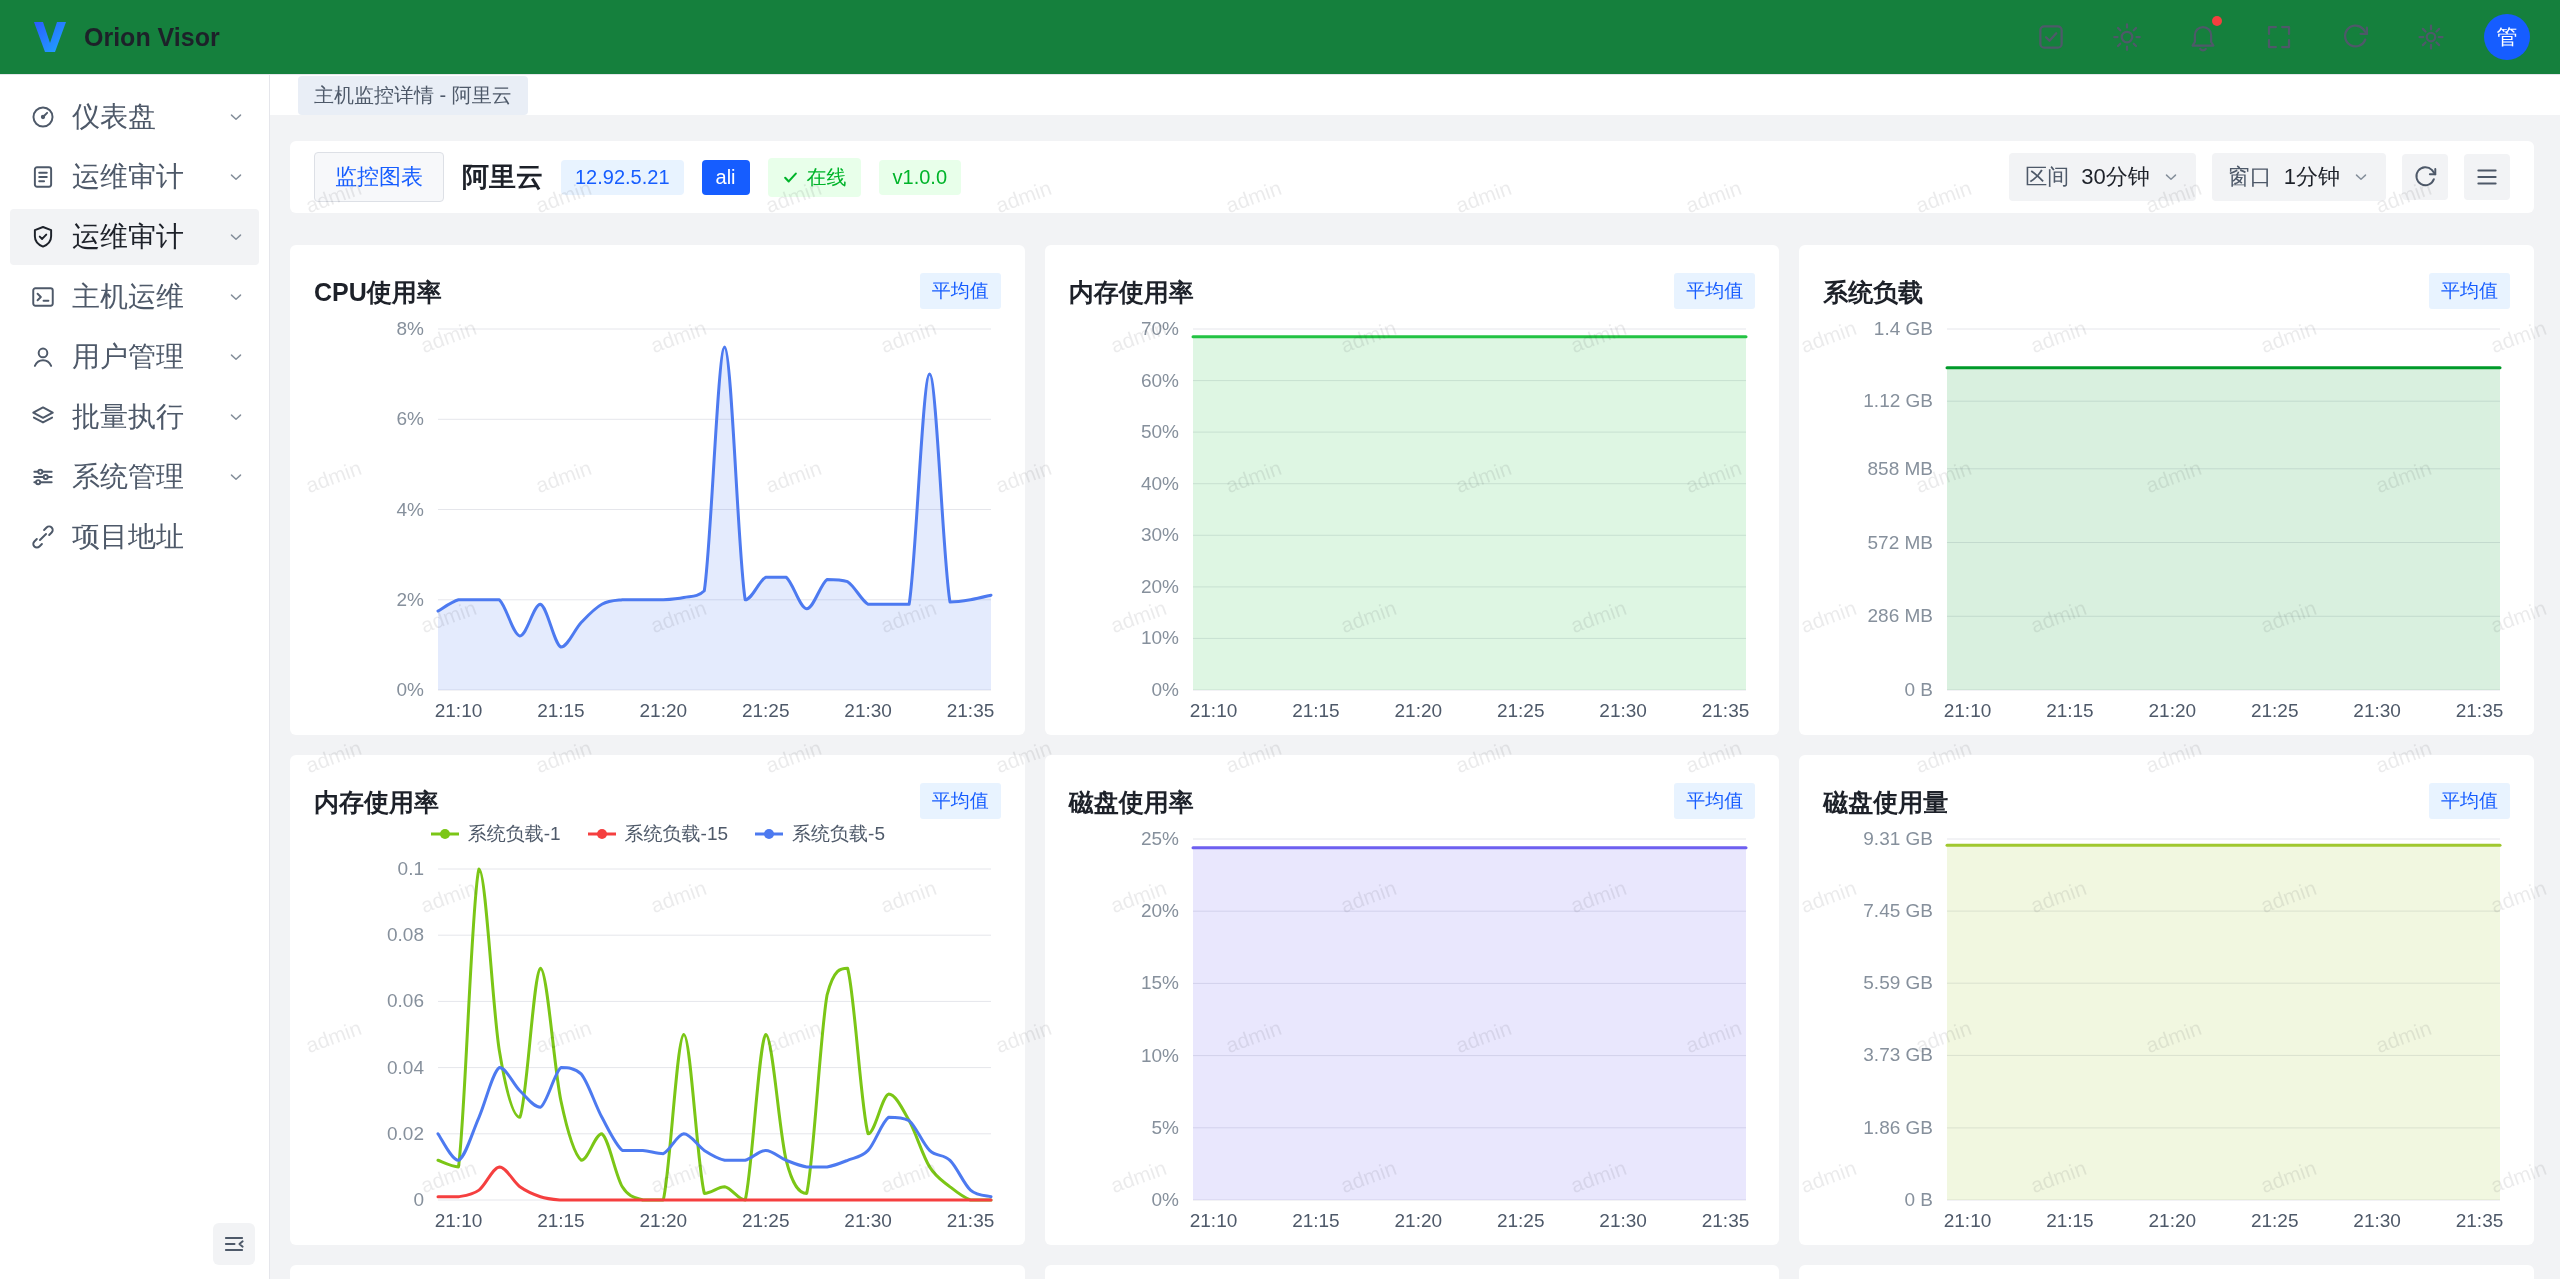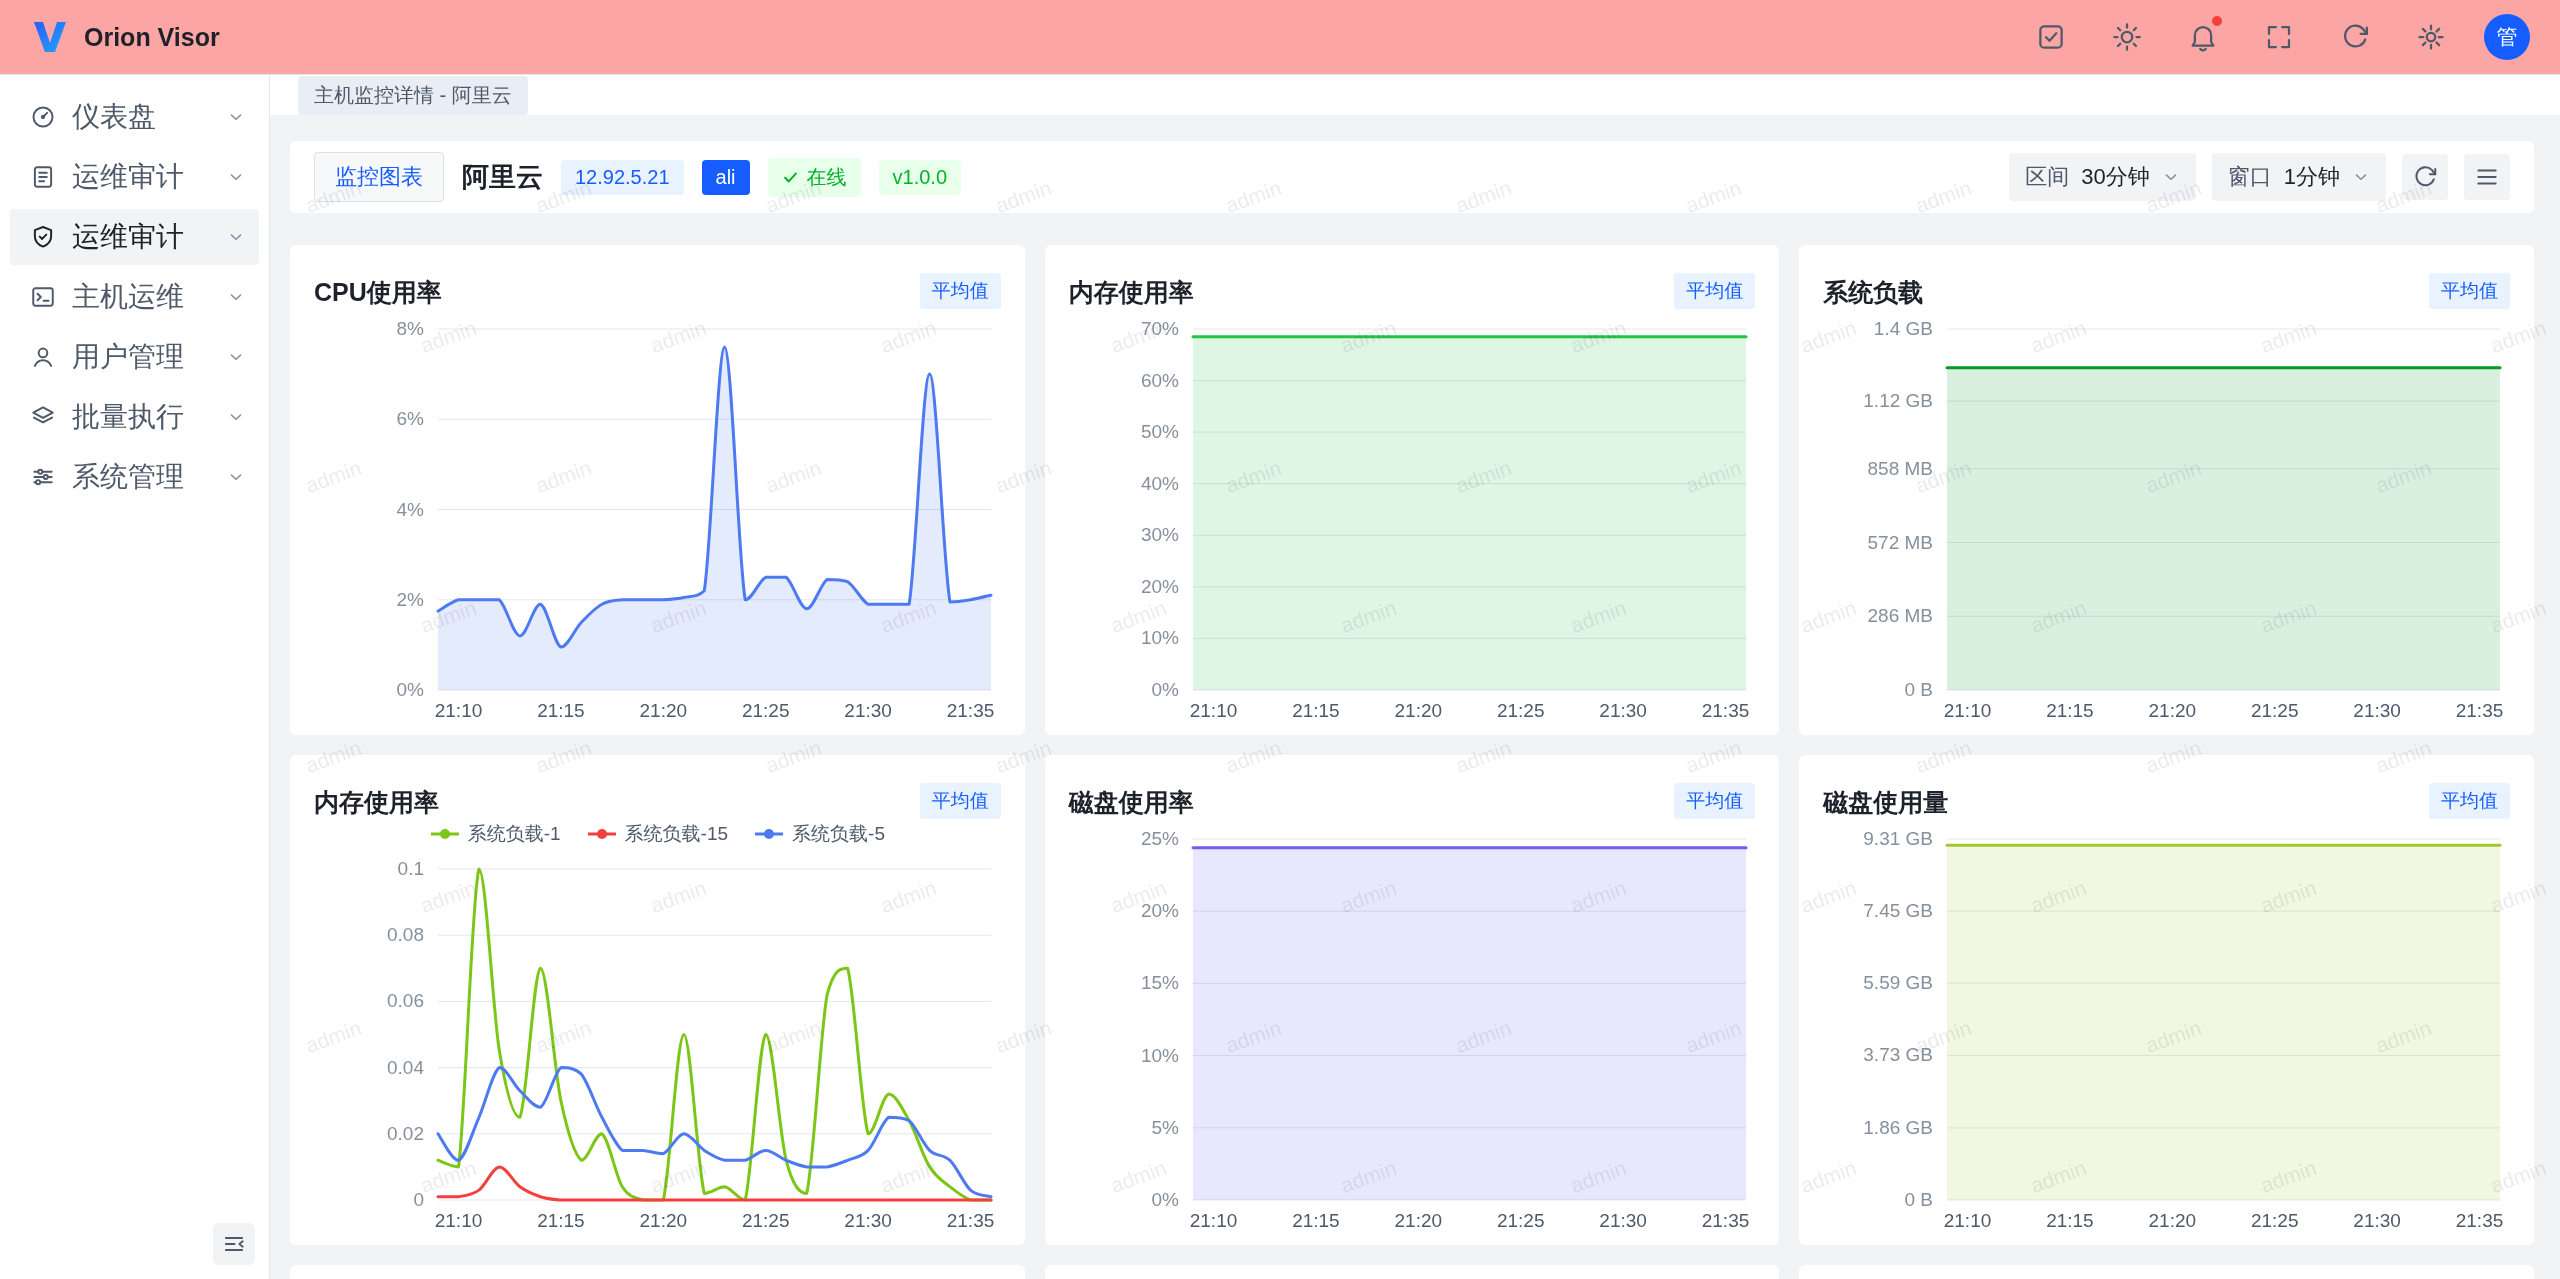--- a/index.html
+++ b/index.html
@@ -1,20 +1,20 @@
 <!DOCTYPE html>
 <html><head>
 <meta charset="utf-8">
 <style>
   *{margin:0;padding:0;box-sizing:border-box}
   html,body{width:2560px;height:1279px;overflow:hidden;background:#f2f3f5;
     font-family:"Liberation Sans","DejaVu Sans",sans-serif;color:#1d2129}
   svg{display:block}
   
-  .header{position:fixed;top:0;left:0;right:0;height:75px;background:#fca5a5;z-index:100;
+  .header{position:fixed;top:0;left:0;right:0;height:75px;background:#15803d;z-index:100;
     display:flex;align-items:center;padding:16px 30px;border-bottom:1px solid #e5e6eb}
   .logo-wrap{display:flex;align-items:center;gap:14px}
   .app-title{font-size:25px;font-weight:600;color:#1d2129}
   .header-right{margin-left:auto;display:flex;align-items:center;gap:30px}
   .h-icon-btn{width:46px;height:46px;border-radius:6px;display:flex;align-items:center;justify-content:center;
     color:#4e5969;position:relative;cursor:pointer;background:transparent;border:none}
   .h-icon-btn svg{width:30px;height:30px}
   .notif-dot{position:absolute;top:2px;right:4px;width:10px;height:10px;border-radius:50%;background:#f53f3f}
   .avatar{width:46px;height:46px;border-radius:50%;background:#165dff;color:#fff;font-size:21px;
     display:flex;align-items:center;justify-content:center;cursor:pointer}
@@ -205,20 +205,30 @@
           <path d="M4 7.2h16M4 12h16M4 16.8h16"></path>
           <circle cx="9.5" cy="7.2" r="1.9" fill="#fff"></circle>
           <circle cx="14.5" cy="12" r="1.9" fill="#fff"></circle>
           <circle cx="7.5" cy="16.8" r="1.9" fill="#fff"></circle>
         </svg>
     </span>
     <span class="mi-label">系统管理</span>
     <svg class="chev" viewBox="0 0 24 24" fill="none" stroke="currentColor" stroke-width="2" stroke-linecap="round" stroke-linejoin="round">
         <path d="M6 9.5l6 5.5 6-5.5"></path>
       </svg>
+  </div>
+  <div class="menu-item">
+    <span class="mi-icon">
+      <svg viewBox="0 0 24 24" fill="none" stroke="currentColor" stroke-width="1.8" stroke-linecap="round" stroke-linejoin="round">
+          <path d="M9.2 14.8l5.6-5.6"></path>
+          <path d="M11 18.5l-2.3 2.3a3.3 3.3 0 0 1-4.7-4.7l2.3-2.3"></path>
+          <path d="M13 5.5l2.3-2.3a3.3 3.3 0 0 1 4.7 4.7l-2.3 2.3"></path>
+        </svg>
+    </span>
+    <span class="mi-label">项目地址</span>
   </div>
   <button class="collapse-btn">
     <svg viewBox="0 0 24 24" fill="none" stroke="currentColor" stroke-width="1.8" stroke-linecap="round" stroke-linejoin="round">
         <path d="M4.5 6.5h15M4.5 12h8M4.5 17.5h15M20 9.5L17 12l3 2.5"></path>
       </svg>
   </button>
 </div>
 
 <div class="main">
   <div class="crumb-bar">

